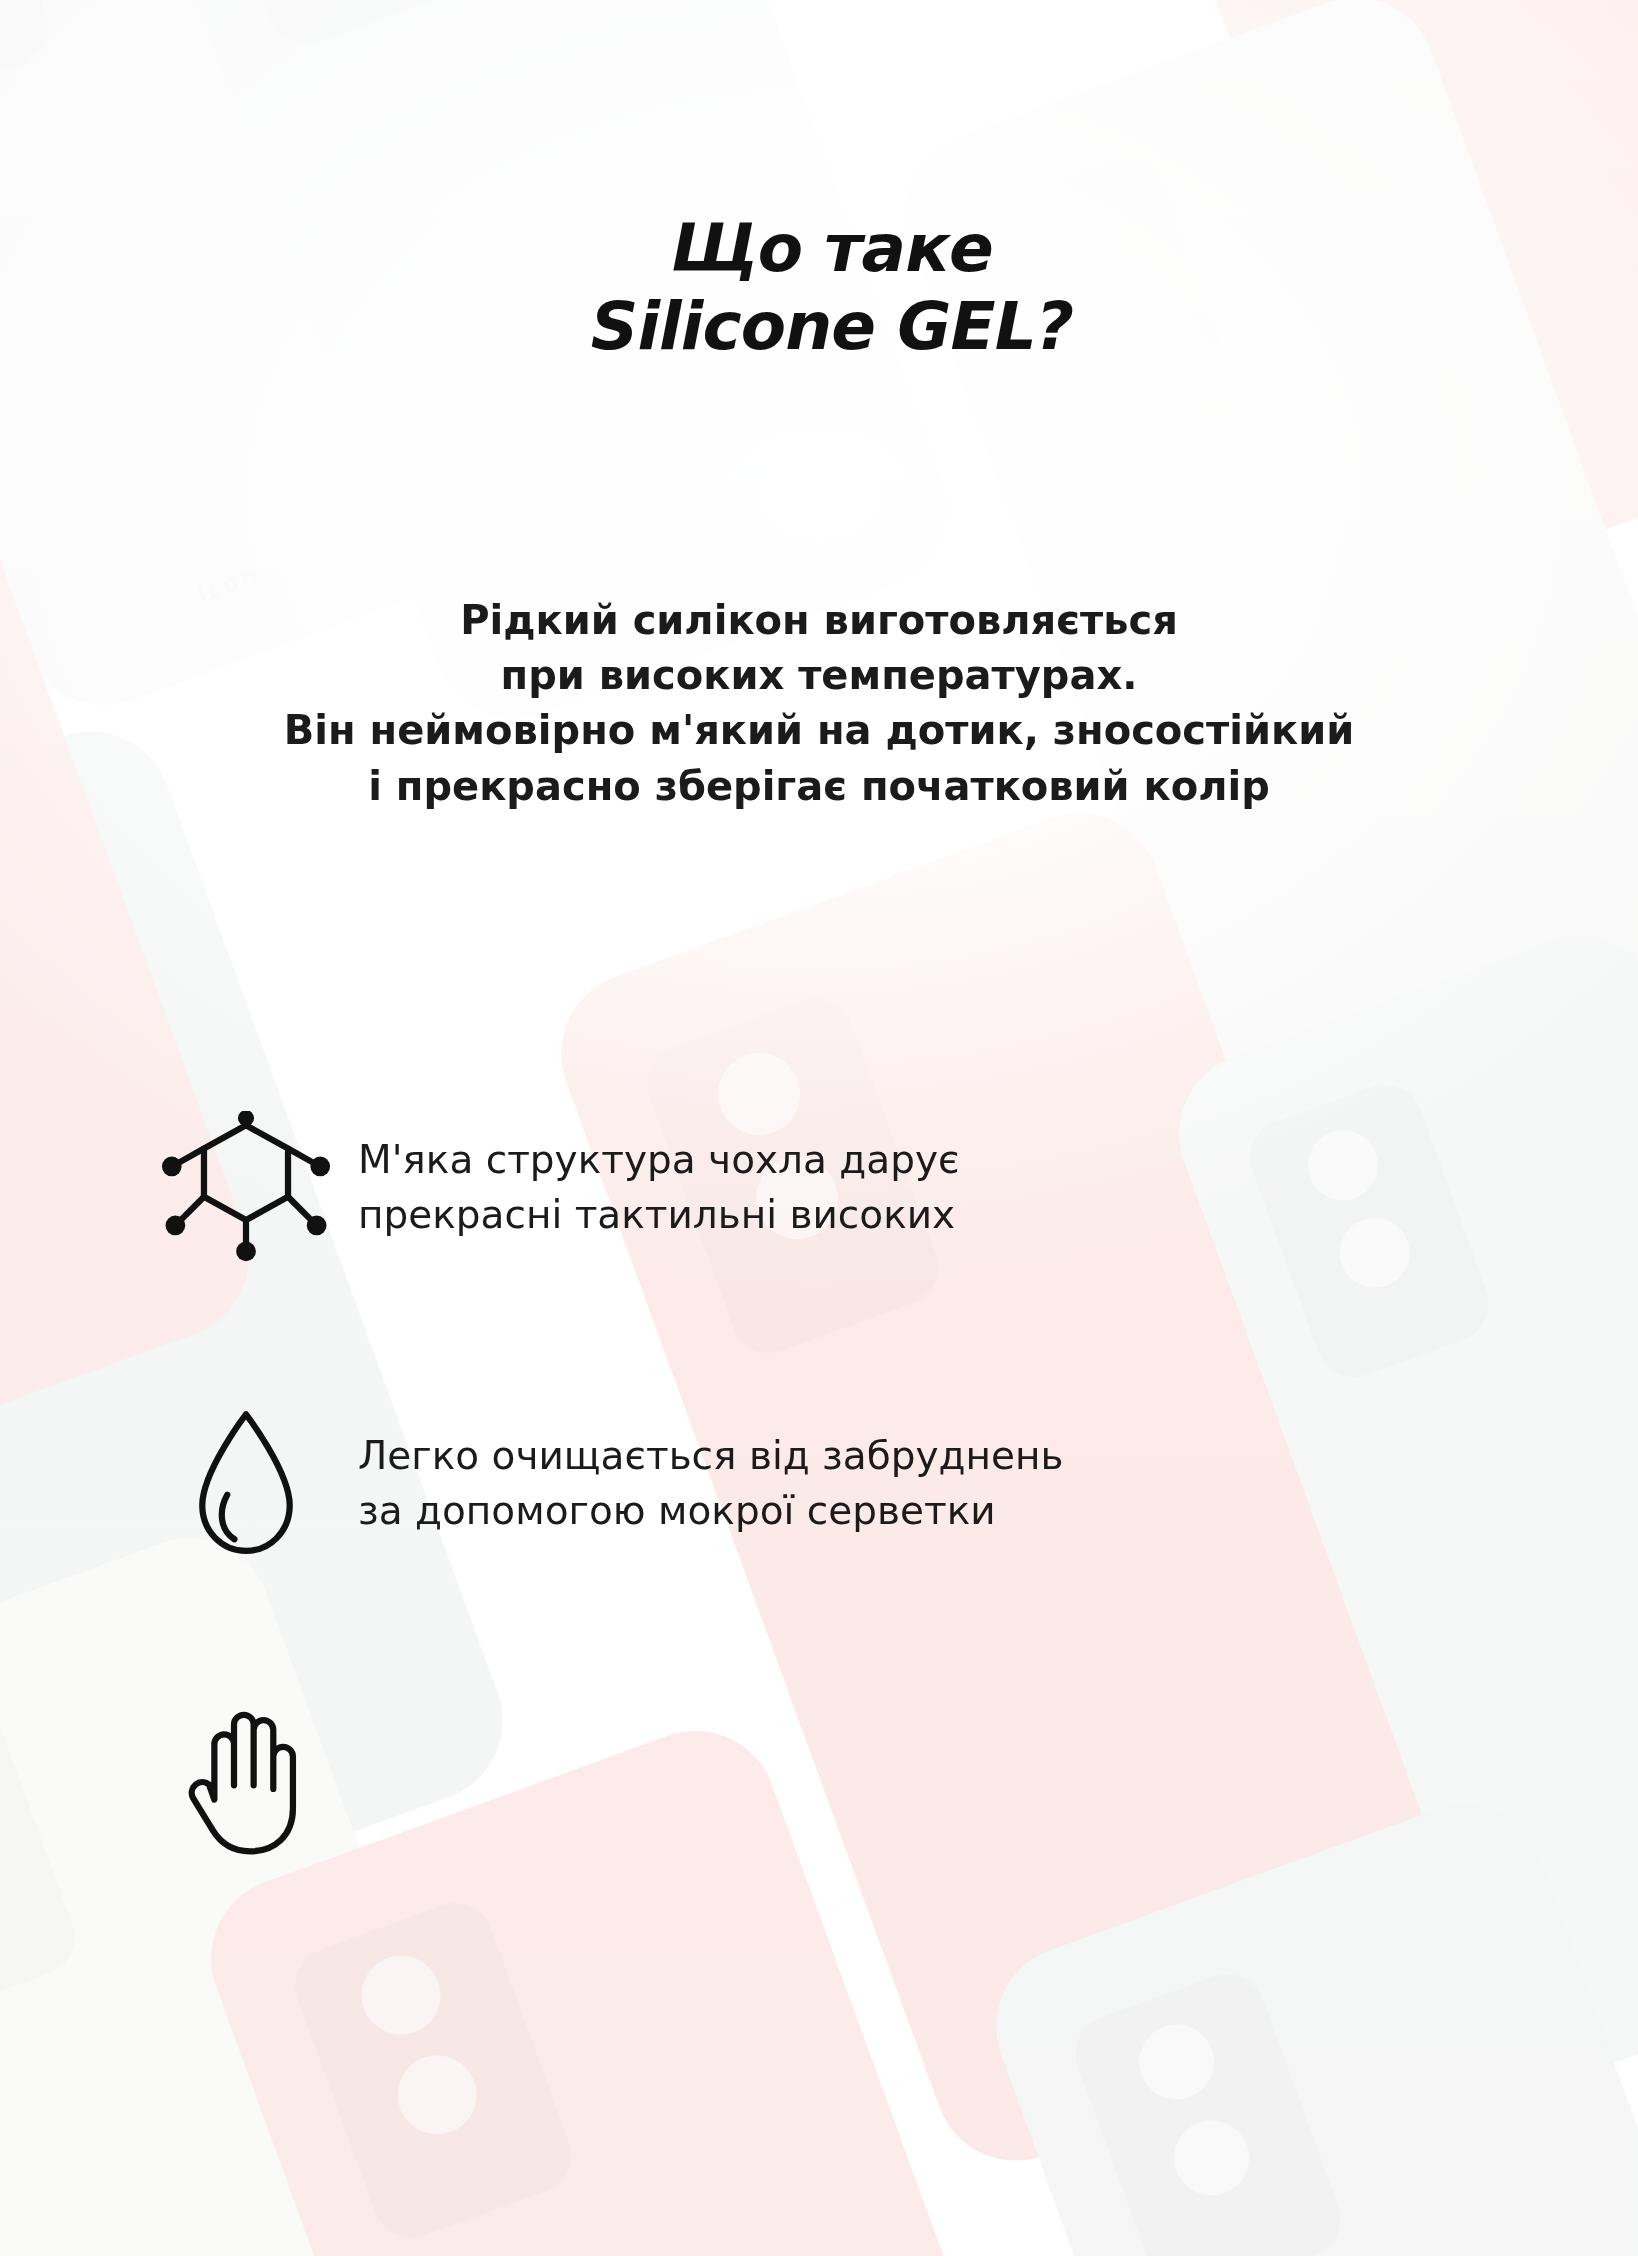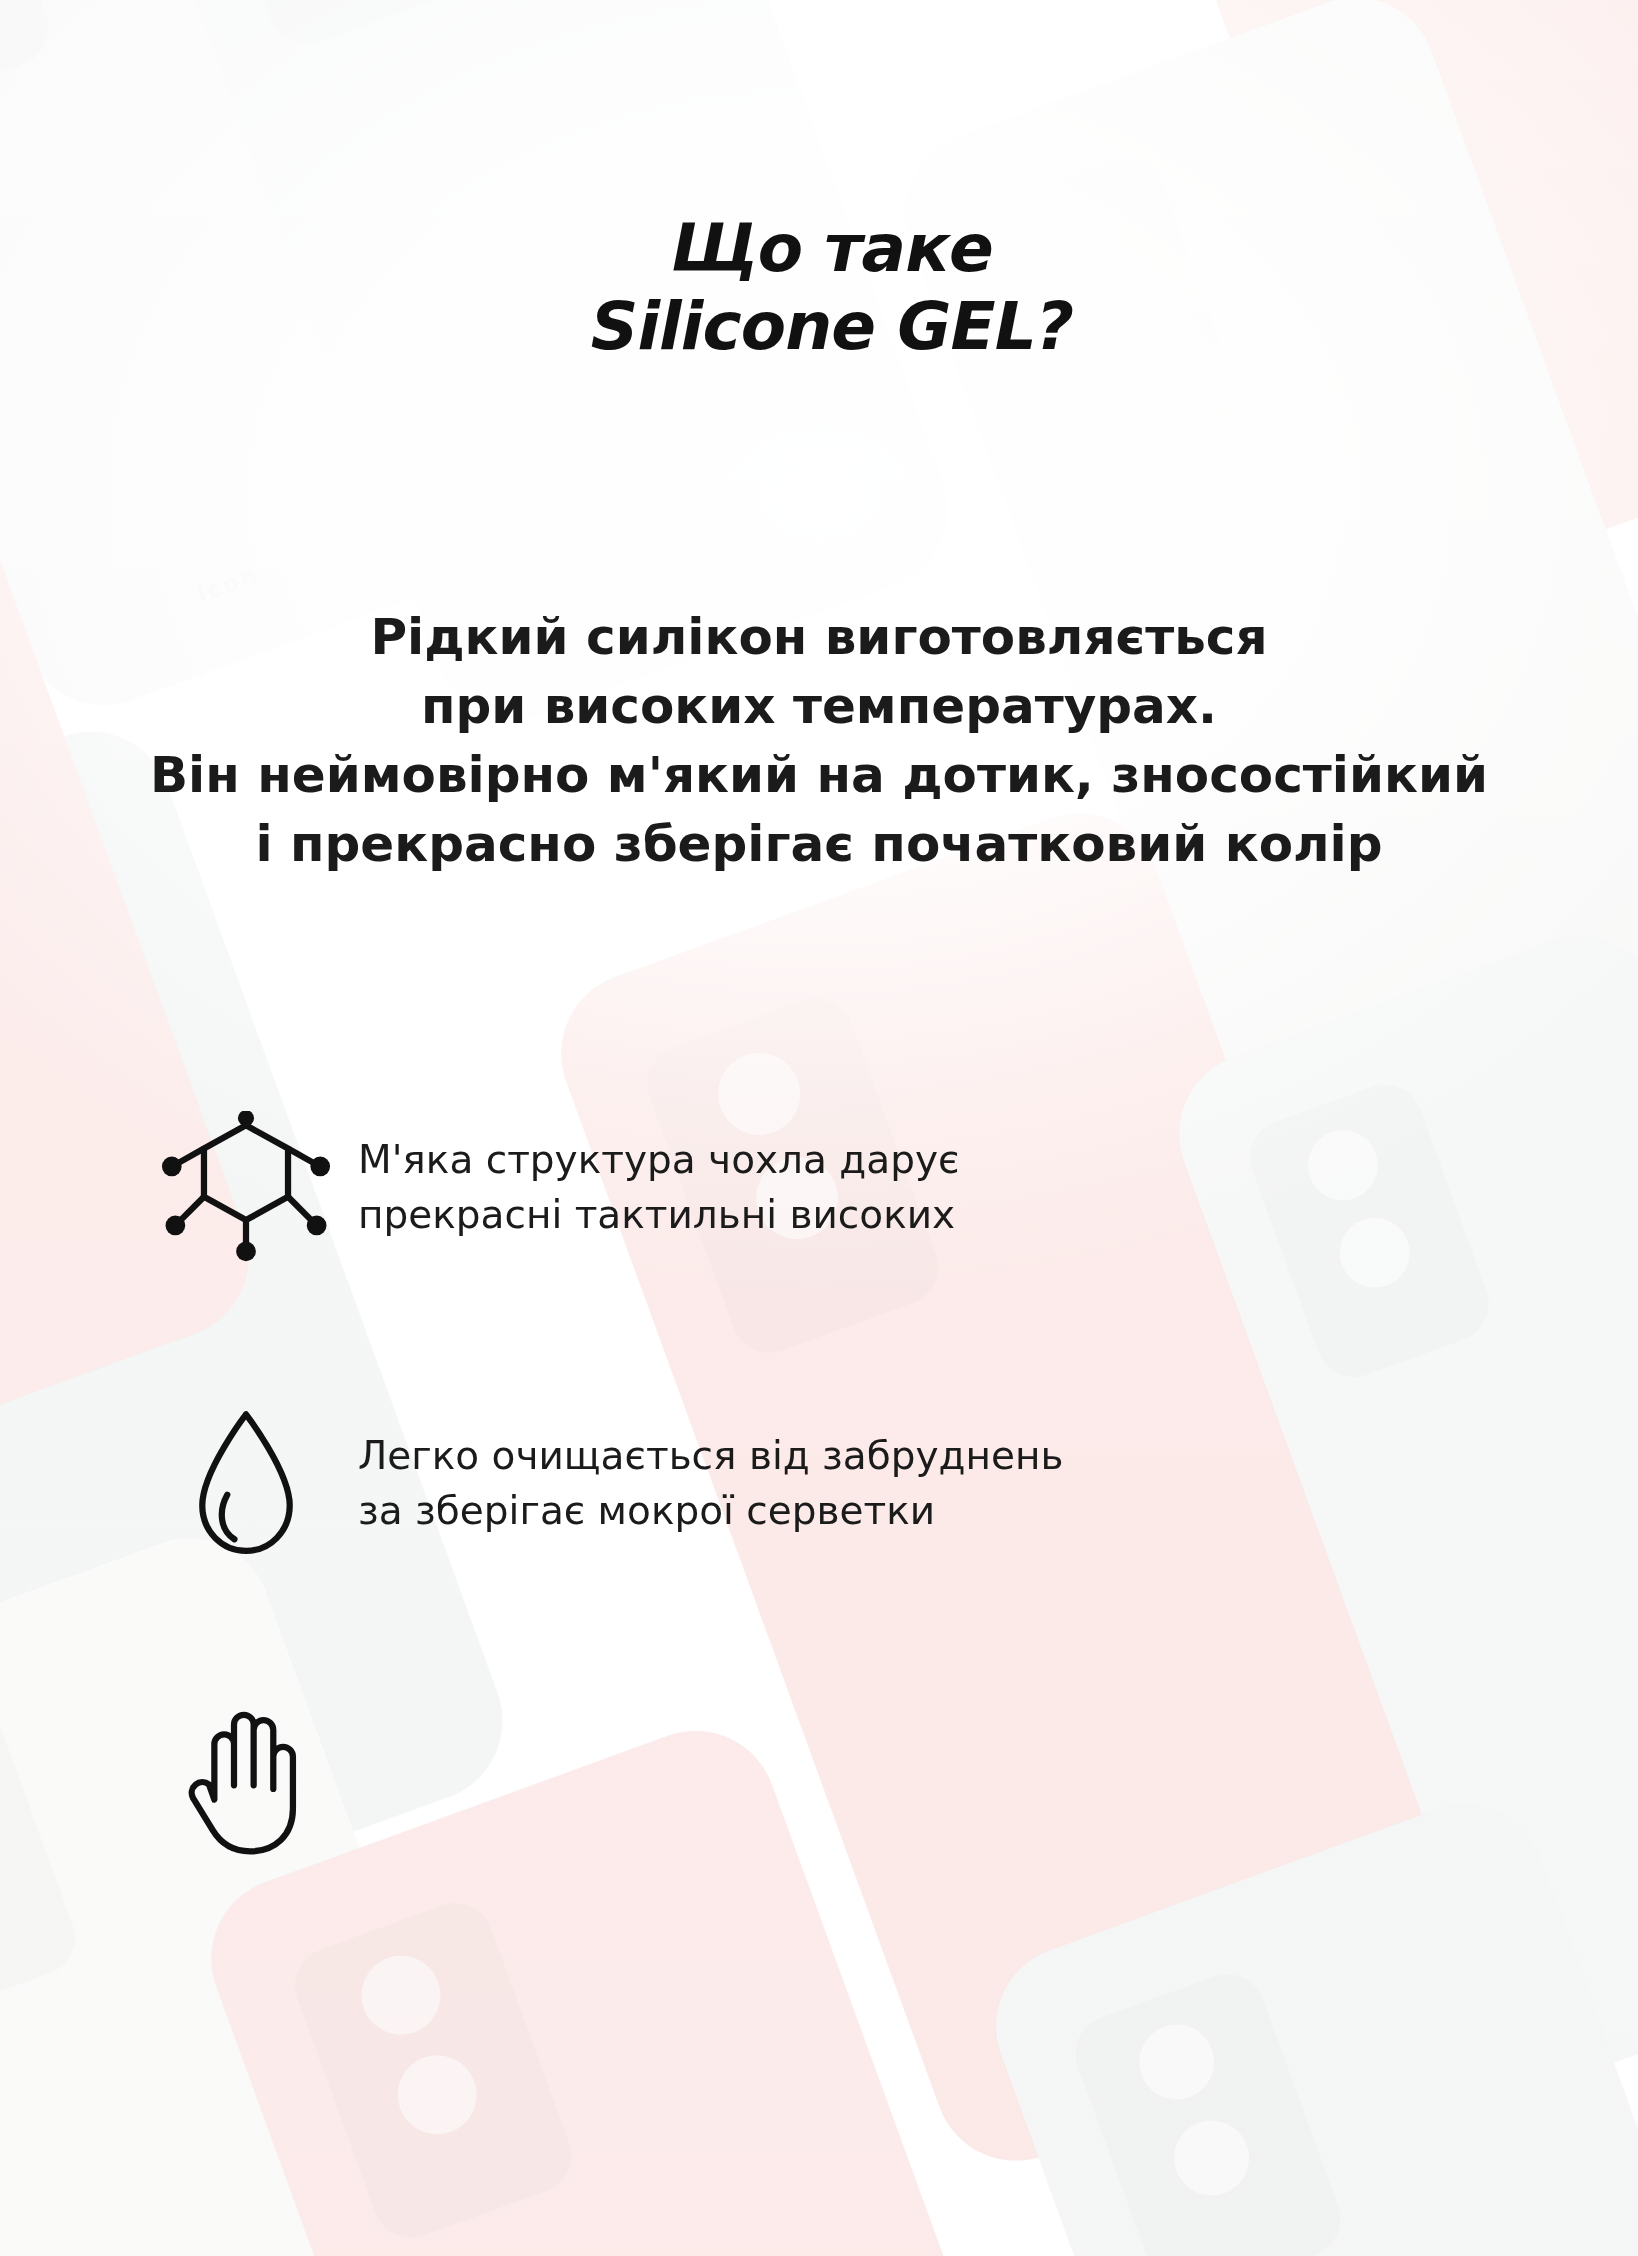--- a/index.html
+++ b/index.html
@@ -87,21 +87,21 @@
     margin-left: 26px;
   }
 
   .intro {
     position: absolute;
     top: 553px;
     left: 0;
     right: 0;
     text-align: center;
     font-weight: 700;
-    font-size: 50px;
+    font-size: 40px;
     line-height: 1.38;
     color: #1b1b1b;
     white-space: pre-line;
   }
 
   .features {
     position: absolute;
     top: 1039px;
     left: 134px;
     right: 107px;
@@ -238,21 +238,21 @@
       </div>
 
       <div class="feature">
         <div class="feature-icon">
           <svg width="116" height="157" viewBox="0 0 130 175" fill="none">
             <path d="M65 10 C65 10 16 74 16 112 C16 141 38 163 65 163 C92 163 114 141 114 112 C114 74 65 10 65 10 Z" stroke="#111" stroke-width="7" fill="none" stroke-linejoin="round"></path>
             <path d="M44 100 C34 118 36 140 52 150" stroke="#111" stroke-width="7" fill="none" stroke-linecap="round"></path>
           </svg>
         </div>
         <div class="feature-text">Легко очищається від забруднень
-за зберігає мокрої серветки</div>
+за допомогою мокрої серветки</div>
       </div>
 
       <div class="feature">
         <div class="feature-icon">
           <svg width="125" height="157" viewBox="0 0 140 175" fill="none">
             <path d="M34 110 L34 48 a11 11 0 0 1 22 0 L56 94 L56 26 a11 11 0 0 1 22 0 L78 94 L78 32 a11 11 0 0 1 22 0 L100 98 L100 62 a11 11 0 0 1 22 0 L122 120 c0 30 -20 48 -48 48 c-20 0 -33 -9 -42 -24 L10 108 a12 12 0 0 1 18 -15 Z" stroke="#111" stroke-width="7" fill="none" stroke-linejoin="round" stroke-linecap="round"></path>
           </svg>
         </div>
       </div>
 

